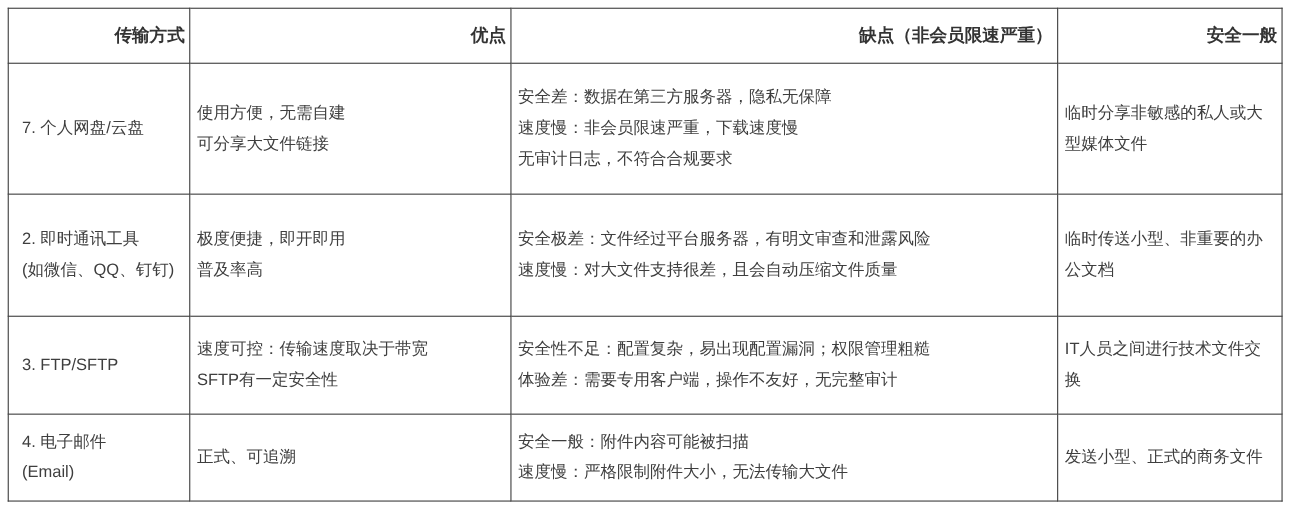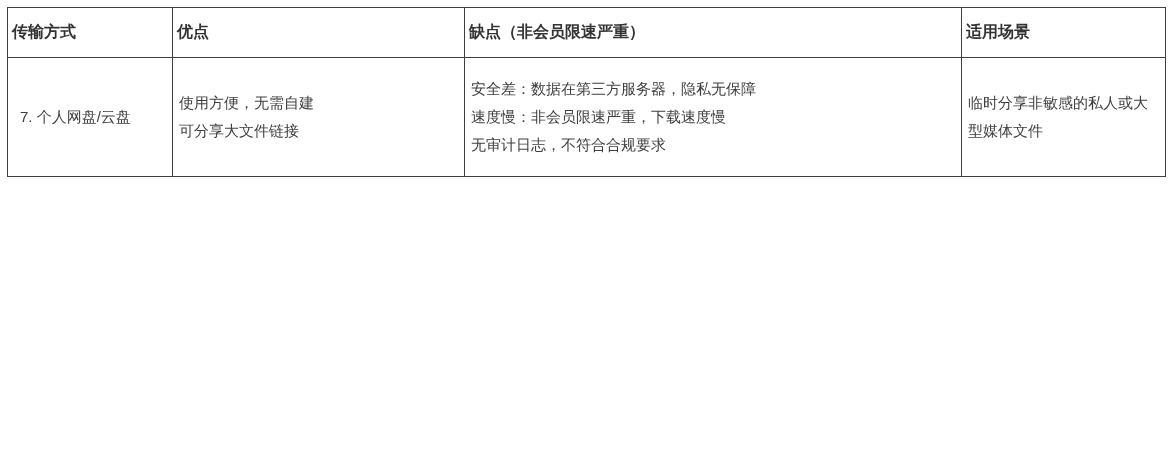--- a/index.html
+++ b/index.html
@@ -26,21 +26,21 @@
   .compare-table th,
   .compare-table td {
     border: 1px solid #3e3e3e;
     box-sizing: border-box;
     overflow: hidden;
   }
   .compare-table th {
     height: 50px;
     font-size: 16px;
     font-weight: bold;
-    text-align: left;
+    text-align: right;
     vertical-align: middle;
     color: #333333;
     padding: 0 4px;
   }
   .compare-table td {
     font-size: 15px;
     line-height: 28px;
     color: #3e3e3e;
     vertical-align: middle;
     text-align: left;
@@ -64,28 +64,53 @@
       <col style="width:165px">
       <col style="width:292px">
       <col style="width:497px">
       <col style="width:204px">
     </colgroup>
     <thead>
       <tr>
         <th>传输方式</th>
         <th>优点</th>
         <th>缺点（非会员限速严重）</th>
-        <th>适用场景</th>
+        <th>安全一般</th>
       </tr>
     </thead>
     <tbody>
       <tr class="row-1">
         <td class="col-method">7. 个人网盘/云盘</td>
         <td class="col-pros">使用方便，无需自建
 可分享大文件链接</td>
         <td class="col-cons">安全差：数据在第三方服务器，隐私无保障
 速度慢：非会员限速严重，下载速度慢
 无审计日志，不符合合规要求</td>
         <td class="col-scenario">临时分享非敏感的私人或大型媒体文件</td>
       </tr>
+      <tr class="row-2">
+        <td class="col-method">2. 即时通讯工具
+(如微信、QQ、钉钉)</td>
+        <td class="col-pros">极度便捷，即开即用
+普及率高</td>
+        <td class="col-cons">安全极差：文件经过平台服务器，有明文审查和泄露风险
+速度慢：对大文件支持很差，且会自动压缩文件质量</td>
+        <td class="col-scenario">临时传送小型、非重要的办公文档</td>
+      </tr>
+      <tr class="row-3">
+        <td class="col-method">3. FTP/SFTP</td>
+        <td class="col-pros">速度可控：传输速度取决于带宽
+SFTP有一定安全性</td>
+        <td class="col-cons">安全性不足：配置复杂，易出现配置漏洞；权限管理粗糙
+体验差：需要专用客户端，操作不友好，无完整审计</td>
+        <td class="col-scenario">IT人员之间进行技术文件交换</td>
+      </tr>
+      <tr class="row-4">
+        <td class="col-method">4. 电子邮件
+(Email)</td>
+        <td class="col-pros">正式、可追溯</td>
+        <td class="col-cons">安全一般：附件内容可能被扫描
+速度慢：严格限制附件大小，无法传输大文件</td>
+        <td class="col-scenario">发送小型、正式的商务文件</td>
+      </tr>
     </tbody>
   </table>
 </div>
 
 </body></html>

